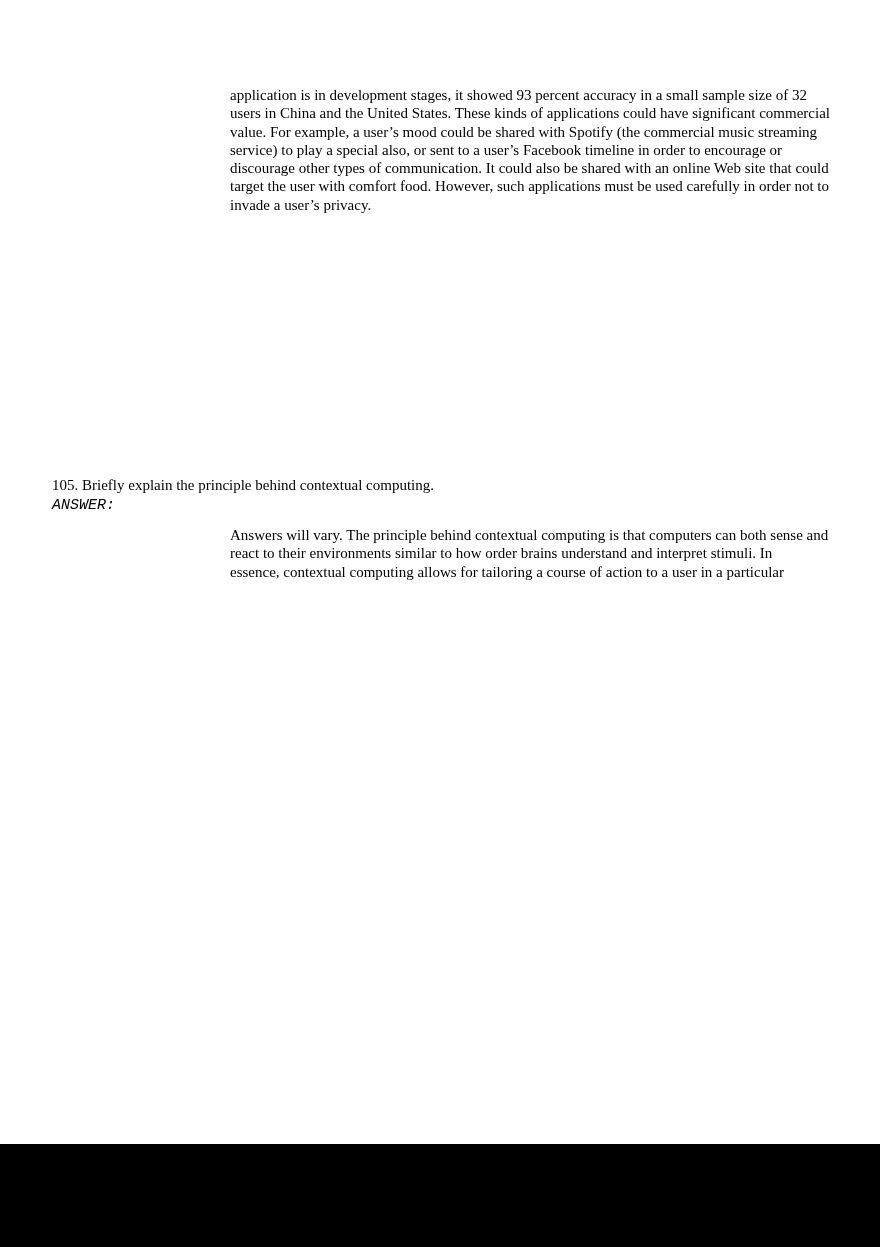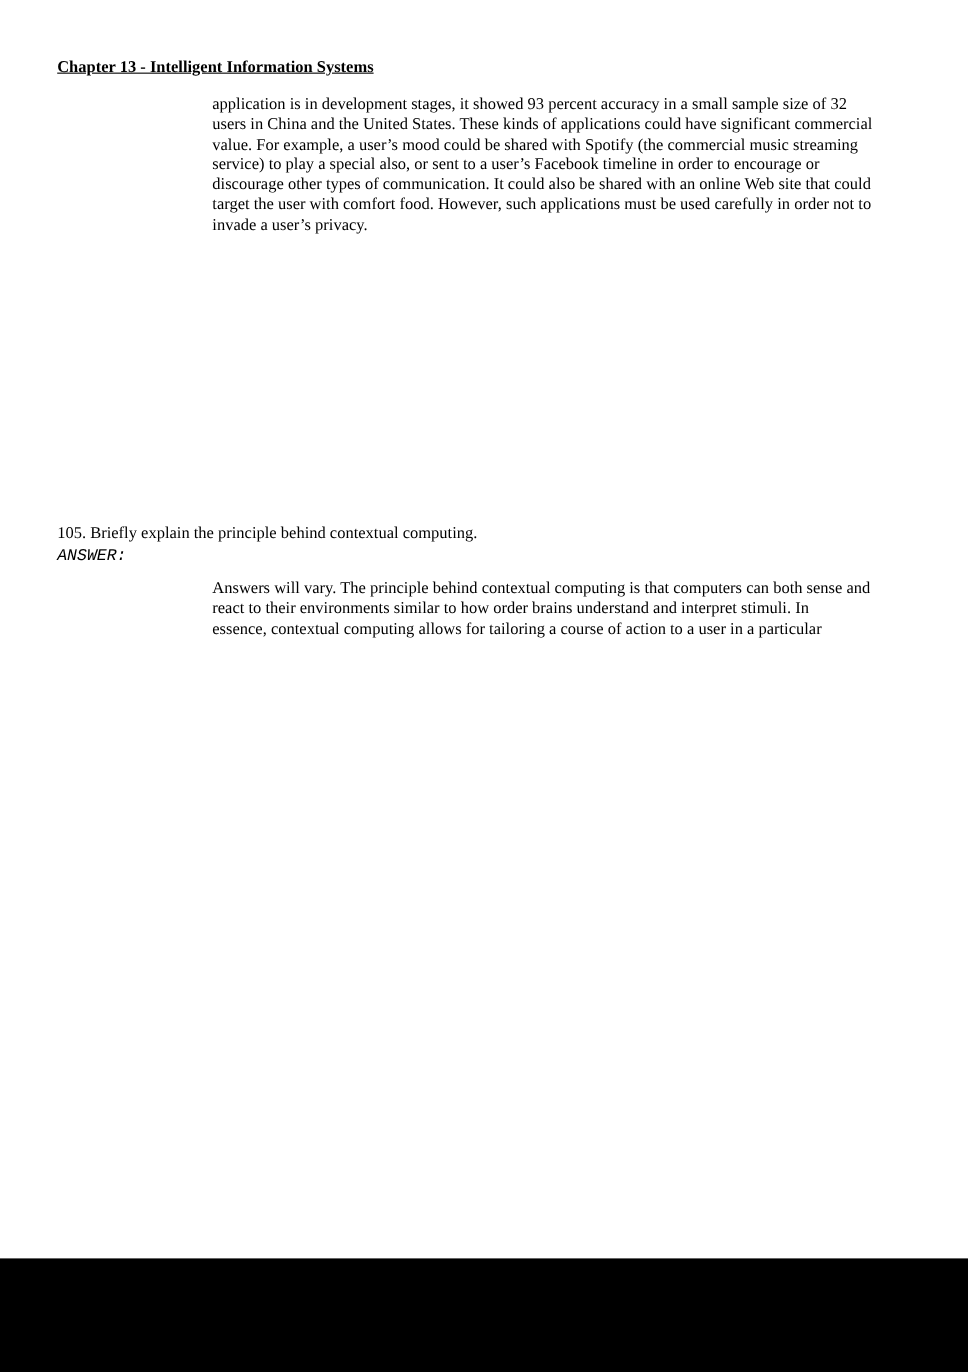--- a/index.html
+++ b/index.html
@@ -15,28 +15,27 @@
   .body-text {
     position: absolute; font-size: 15px; line-height: 18.3px;
   }
   .cont { left: 193px; top: 86px; width: 640px; }
   .question { position: absolute; left: 52px; top: 477px; font-size: 15px; white-space: nowrap; }
   .answer-label {
     position: absolute; left: 52px; top: 497px; font-family: Liberation Mono, monospace;
     font-style: italic; font-size: 15px;
   }
   .answer-text { left: 193px; top: 526px; width: 640px; }
-  .line { display: block; white-space: nowrap; }
+  .line { display: block; white-space: nowrap; margin-left: 37px; }
   .black-bar { position: absolute; left: 0; top: 1144px; width: 880px; height: 103px; background: #000; }
 </style>
 </head>
 <body>
 
 <div class="page">
-  <div class="chapter-title">Chapter 13 - Intelligent Information Systems</div>
 
   <div class="body-text cont">
     <span class="line">application is in development stages, it showed 93 percent accuracy in a small sample size of 32</span>
     <span class="line">users in China and the United States. These kinds of applications could have significant commercial</span>
     <span class="line">value. For example, a user’s mood could be shared with Spotify (the commercial music streaming</span>
     <span class="line">service) to play a special also, or sent to a user’s Facebook timeline in order to encourage or</span>
     <span class="line">discourage other types of communication. It could also be shared with an online Web site that could</span>
     <span class="line">target the user with comfort food. However, such applications must be used carefully in order not to</span>
     <span class="line">invade a user’s privacy.</span>
   </div>

